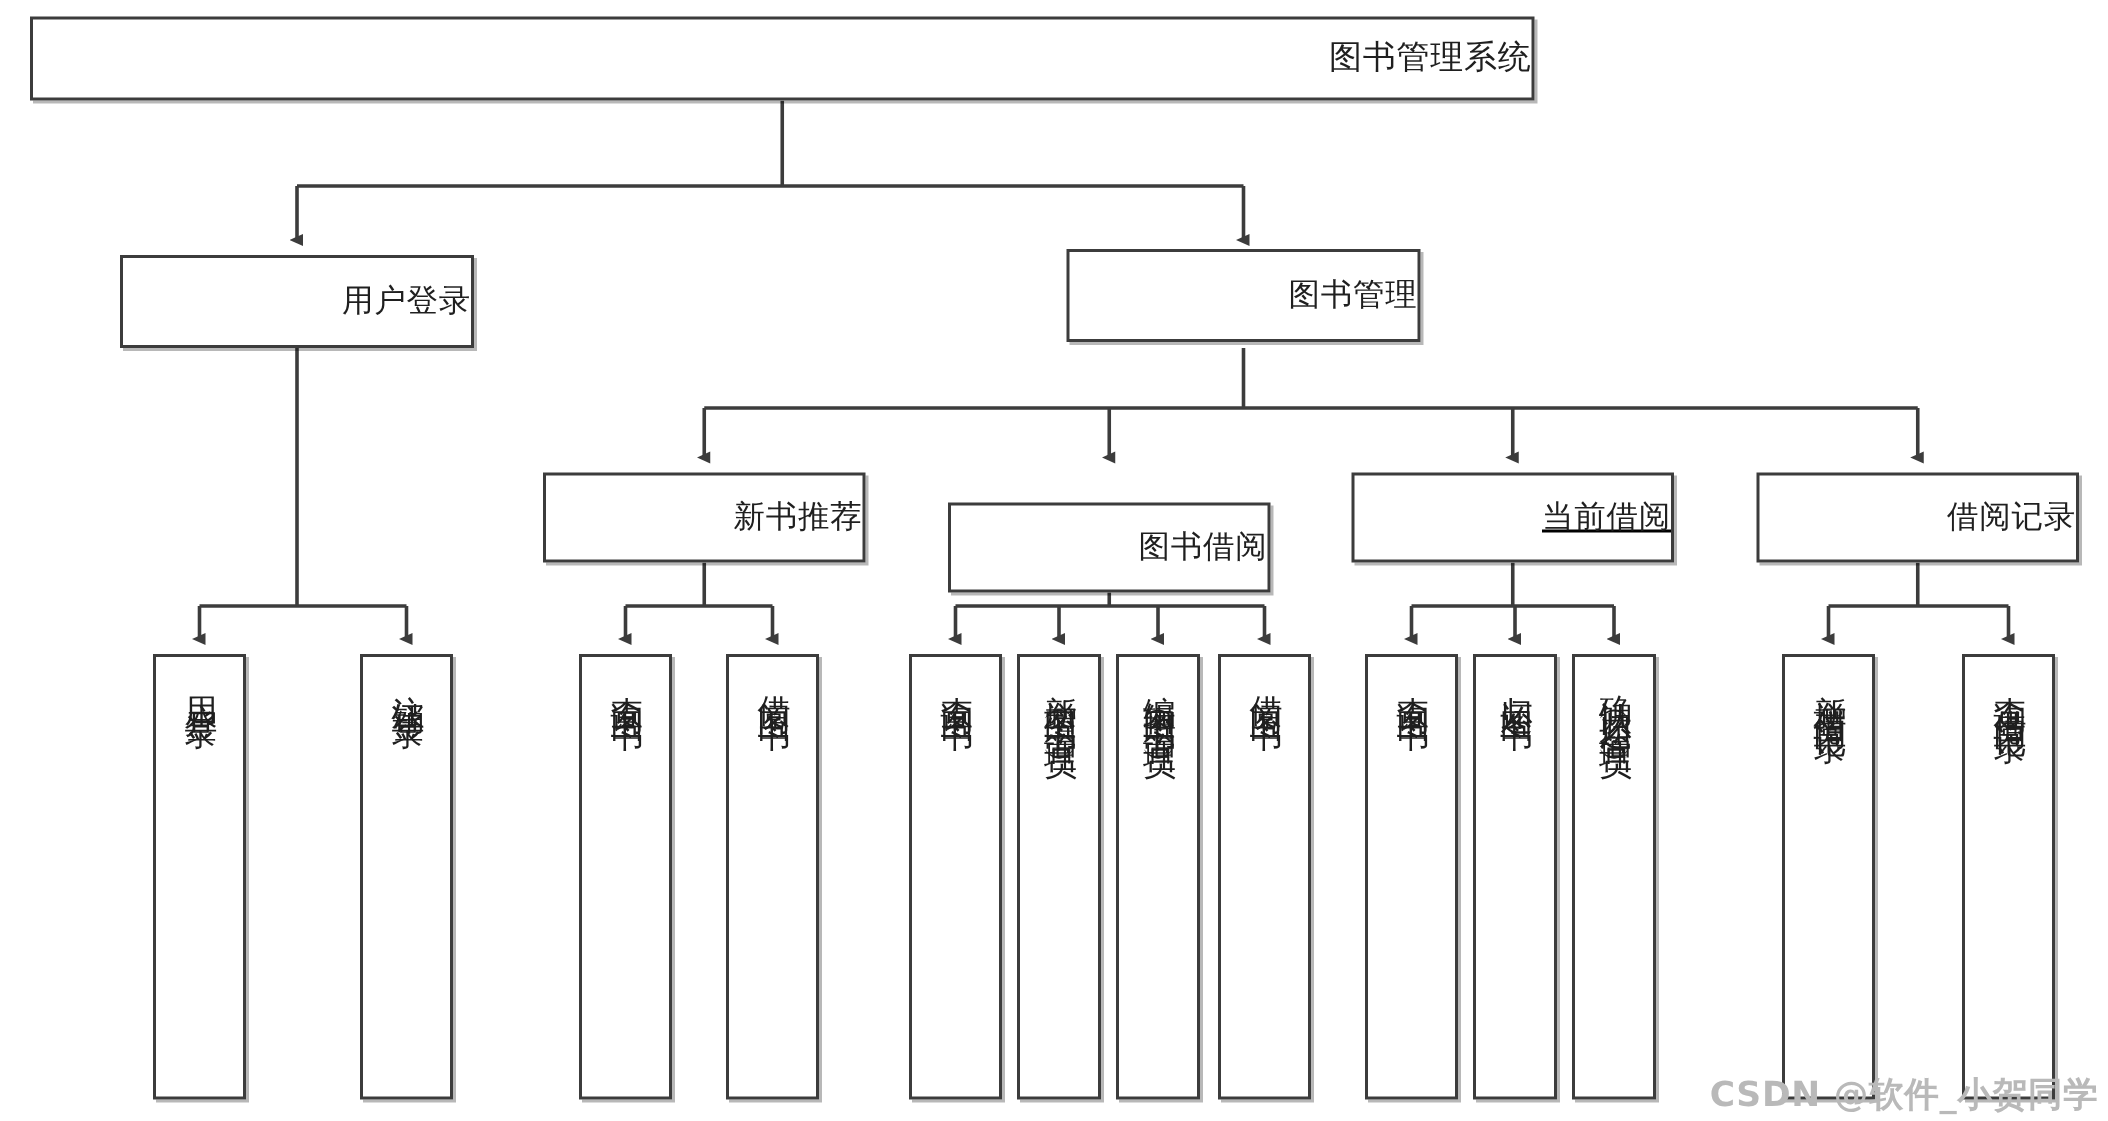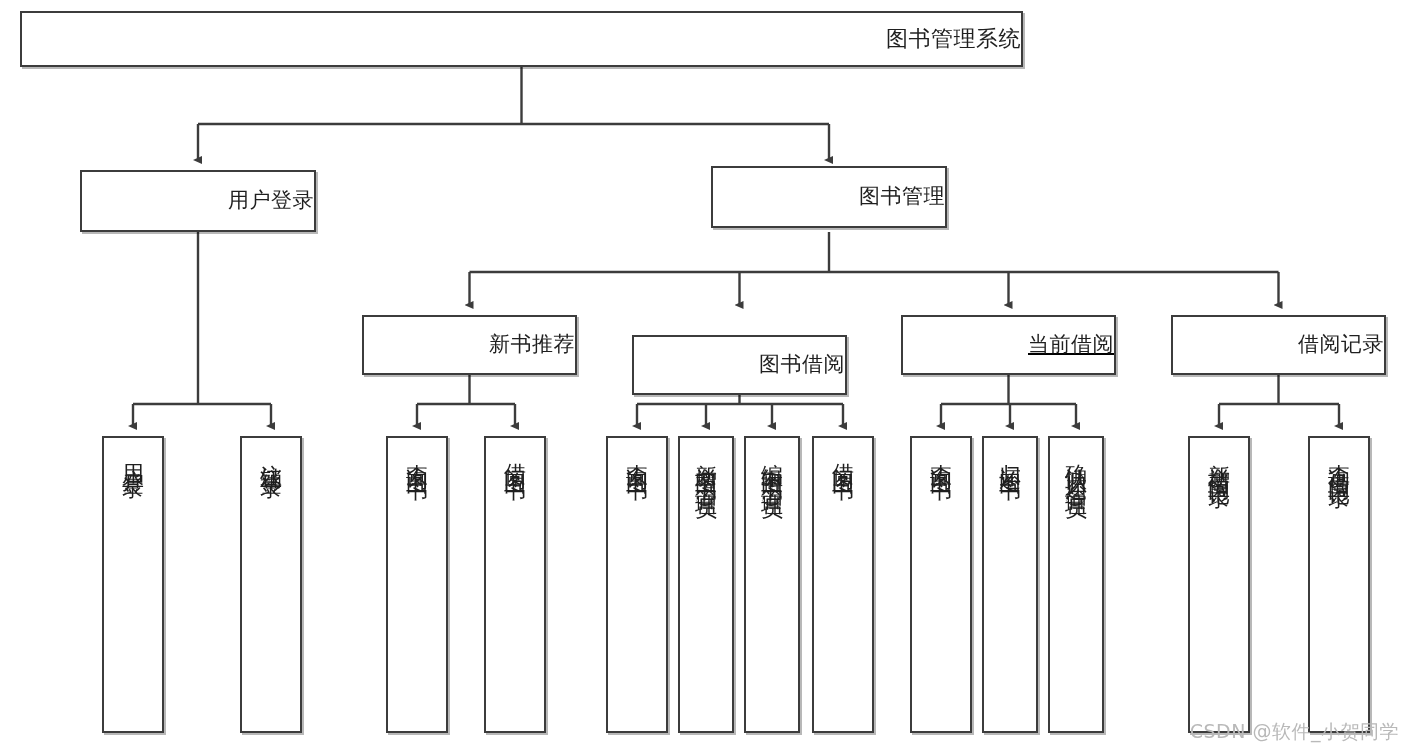--- a/index.html
+++ b/index.html
@@ -36,25 +36,26 @@
     text-orientation:upright;
     font-size:22px;
     line-height:1.0;
     letter-spacing:5px;
     white-space:nowrap;
   }
 
   .watermark{
     position:absolute;
     right:6px;bottom:2px;
-    font-size:19px;
+    font-size:23px;
     color:#b9b9b9;
     letter-spacing:0.5px;
     white-space:nowrap;
     pointer-events:none;
+    font-weight:bold;
   }
 </style>
 </head>
 <body>
 
 <div id="canvas">
 
   <svg class="edges" viewBox="0 0 1405 747" xmlns="http://www.w3.org/2000/svg">
     <defs>
       <marker id="arrow" markerWidth="10" markerHeight="10" refX="5" refY="5" orient="auto" markerUnits="userSpaceOnUse">

